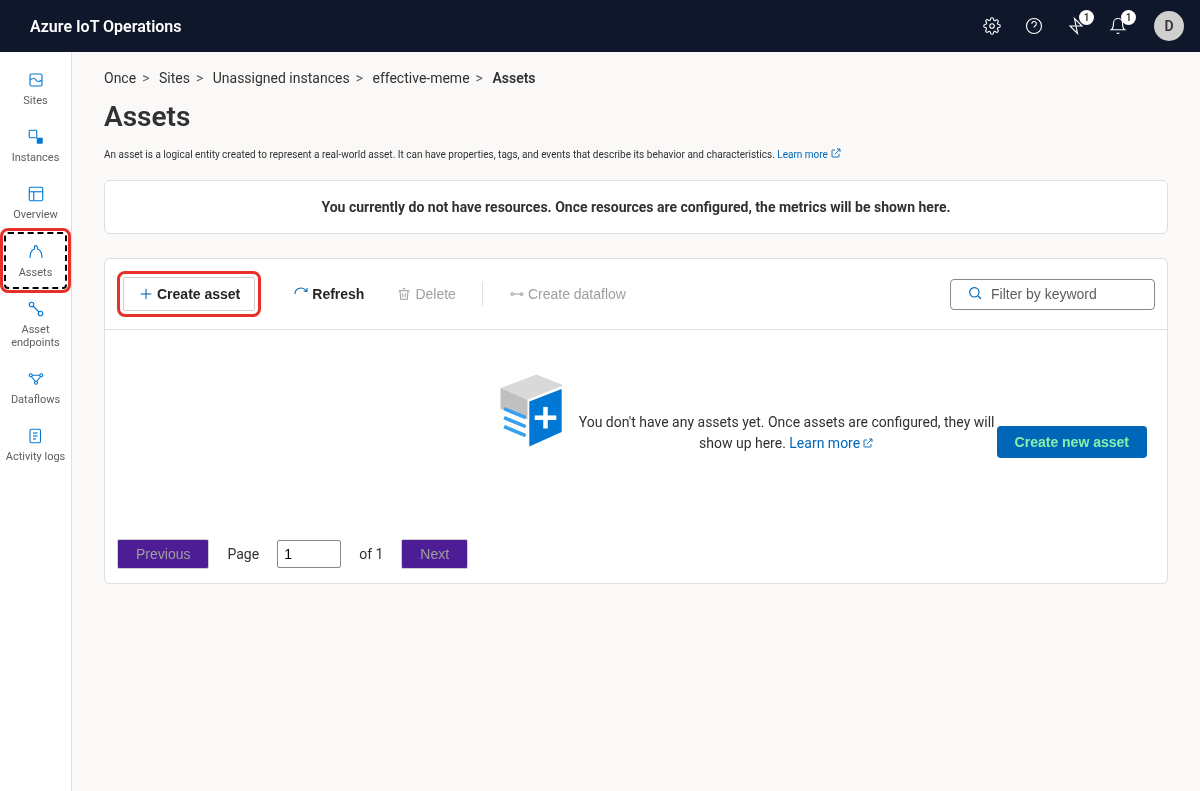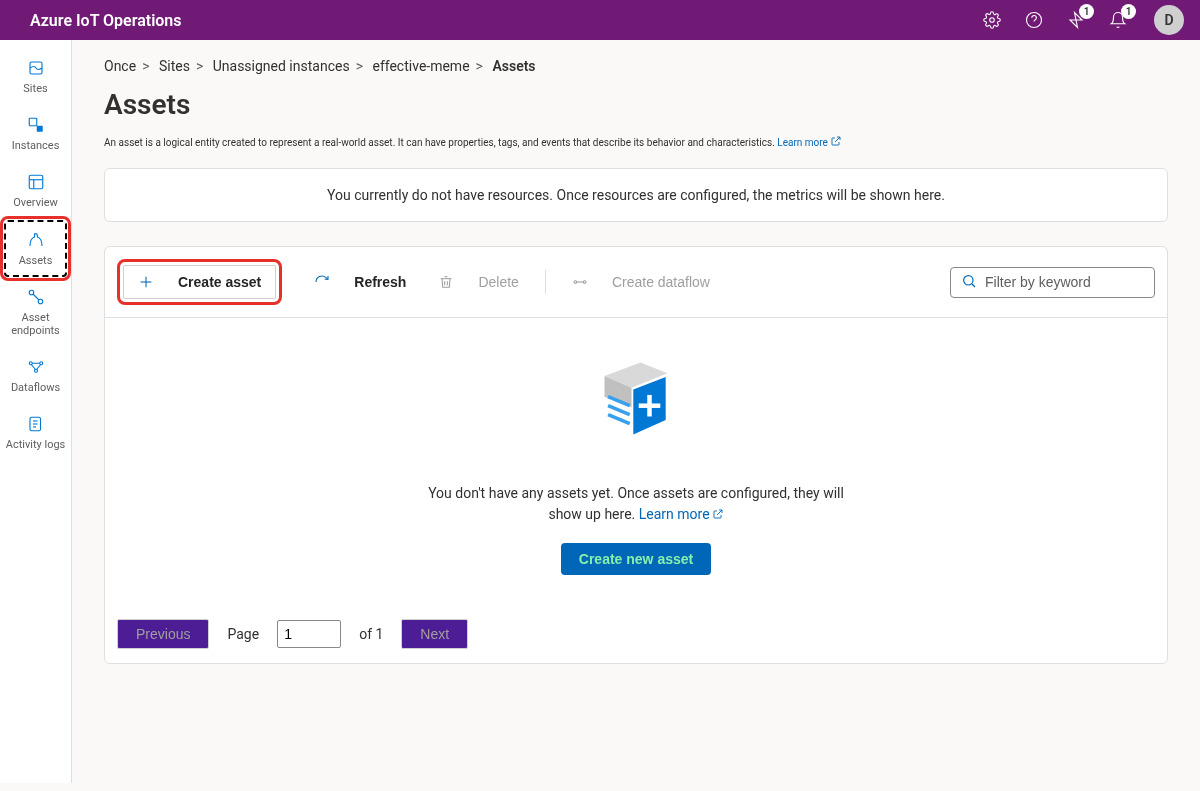--- a/index.html
+++ b/index.html
@@ -8,23 +8,23 @@
     font-size: 14px;
     color: #323130;
     background: #faf9f8;
     height: 791px;
     width: 1200px;
     overflow: hidden;
   }
 
   
   .header {
-    background: #701a75;
+    background: #0f172a;
     color: #fff;
-    height: 40px;
+    height: 52px;
     display: flex;
     align-items: center;
     padding: 0 16px 0 30px;
   }
   .header-title {
     font-size: 16px;
     font-weight: 600;
     flex: 1;
   }
   .header-icons { display: flex; align-items: center; gap: 22px; }
@@ -79,31 +79,32 @@
   h1.page-title { font-size:28px; font-weight:600; margin-bottom:14px; }
   .page-desc { font-size:10px; color:#323130; margin-bottom:20px; }
   .page-desc a { color:#0067b8; text-decoration:none; }
   .ext-icon { display:inline-block; width:12px; height:12px; vertical-align:-1px; margin-left:2px;}
   .ext-icon svg { width:12px; height:12px; stroke:#0067b8; fill:none; stroke-width:1.8;}
 
   .info-card {
     border:1px solid #e1dfdd; border-radius:6px; background:#fff;
     padding:18px; text-align:center; font-size:14px; color:#323130;
     margin-bottom:24px;
+    font-weight:bold;
   }
 
   .content-card {
     border:1px solid #e1dfdd; border-radius:6px; background:#fff;
   }
   .toolbar {
     display:flex; align-items:center; padding:12px 12px; gap:8px;
     border-bottom:1px solid #e1dfdd;
   }
   .btn {
-    display:flex; align-items:center; gap:24px;
+    display:flex; align-items:center; gap:3px;
     padding:6px 12px; font-size:14px; cursor:pointer; border-radius:2px; background:transparent; border:none;text-align:right;
   }
   .btn-icon { width:16px; height:16px; display:flex; align-items:center; justify-content:center; }
   .btn-icon svg { width:16px; height:16px; stroke-width:1.6; }
 
   .btn-create {
     border:1px solid #d2d0ce; font-weight:600; color:#242424;
     padding:8px 14px;
   }
   .btn-create .btn-icon svg { stroke:#0067b8; }
@@ -113,30 +114,30 @@
   .btn-refresh { color:#242424; font-weight:700; }
   .btn-refresh .btn-icon svg { stroke:#0067b8; fill:none;}
   .btn-disabled { color:#a19f9d; cursor:default; }
   .btn-disabled .btn-icon svg { stroke:#a19f9d; fill:none;}
 
   .tb-sep { width:1px; height:24px; background:#e1dfdd; margin:0 6px; }
   .tb-spacer { flex:1; }
 
   .search-box {
     display:flex; align-items:center; border:1px solid #8a8886; border-radius:4px;
-    padding:5px 10px; width:205px; gap:8px;
+    padding:5px 16px; width:205px; gap:8px;
   }
   .search-box svg { width:16px; height:16px; stroke:#0067b8; fill:none; stroke-width:1.8;}
   .search-box input {
     border:none; outline:none; font-size:14px; width:100%; color:#323130;
   }
   .search-box input::placeholder { color:#605e5c; }
 
   .empty-state {
-    display:flex; flex-direction:column; align-items:center; justify-content:flex-end;
+    display:flex; flex-direction:row; align-items:center; justify-content:flex-end;
     padding: 40px 20px 30px 20px;
   }
   .empty-illus { width:90px; height:95px; margin-bottom:30px; }
   .empty-text { font-size:14px; text-align:center; max-width:420px; line-height:1.5; }
   .empty-text a { color:#0067b8; text-decoration:none; }
   .btn-primary {
     margin-top:18px; background:#0067b8; color:#86efac; border:none;
     padding:8px 18px; font-size:14px; font-weight:600; border-radius:4px; cursor:pointer;
   }
 

